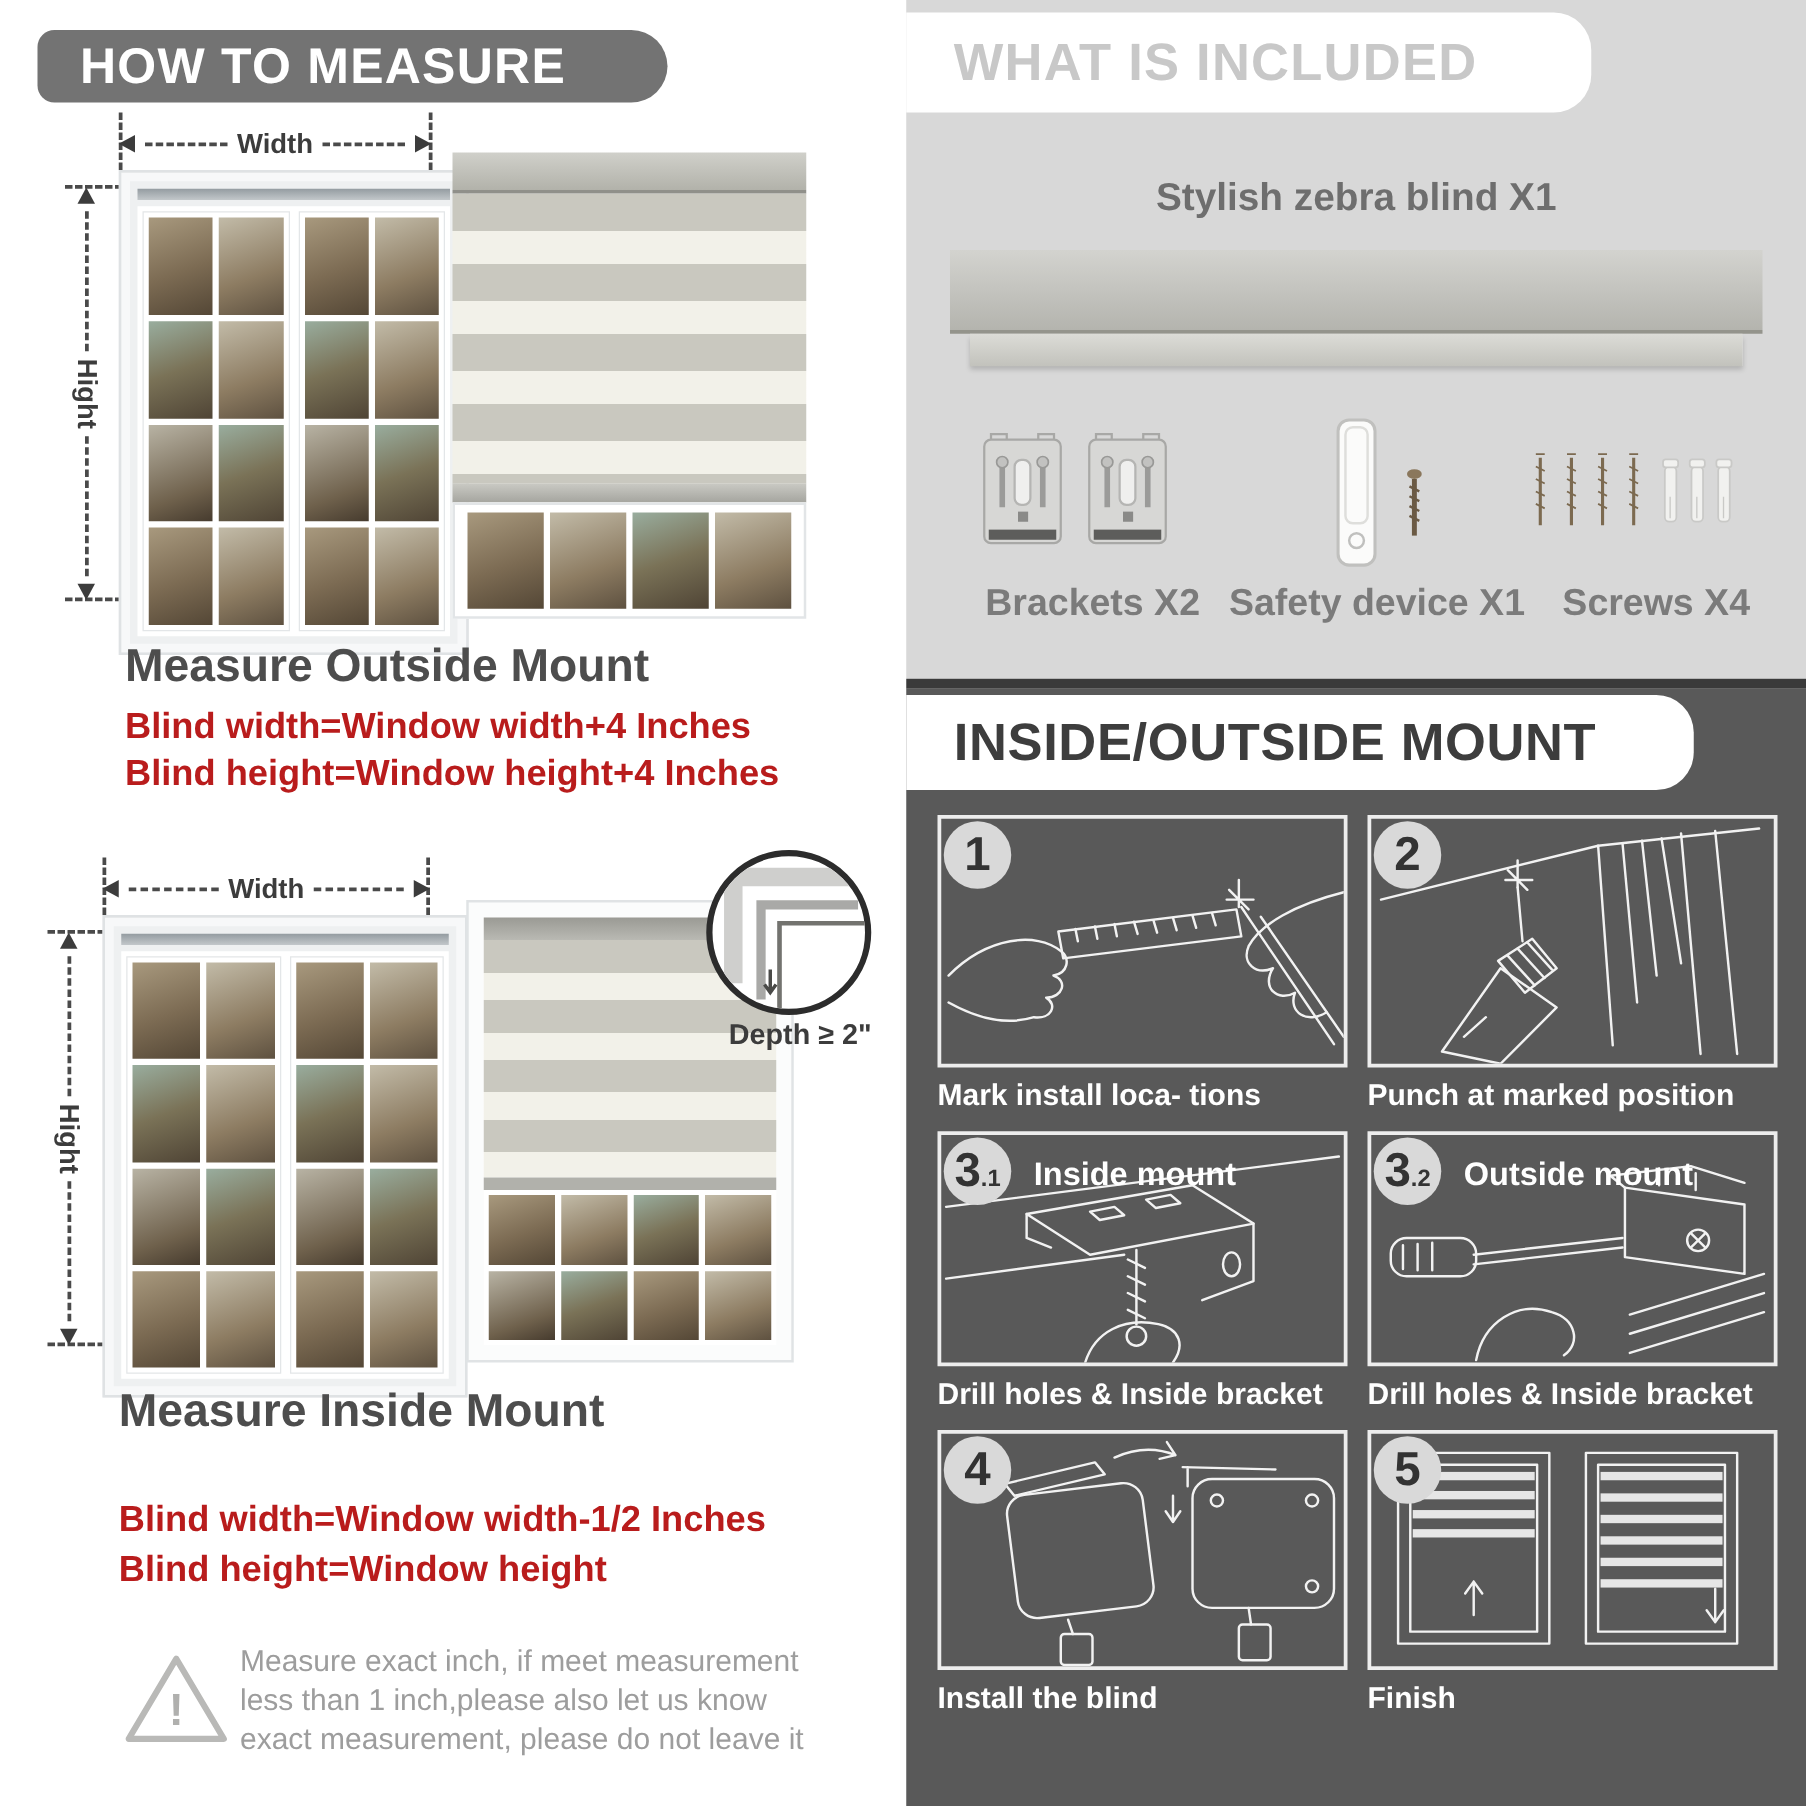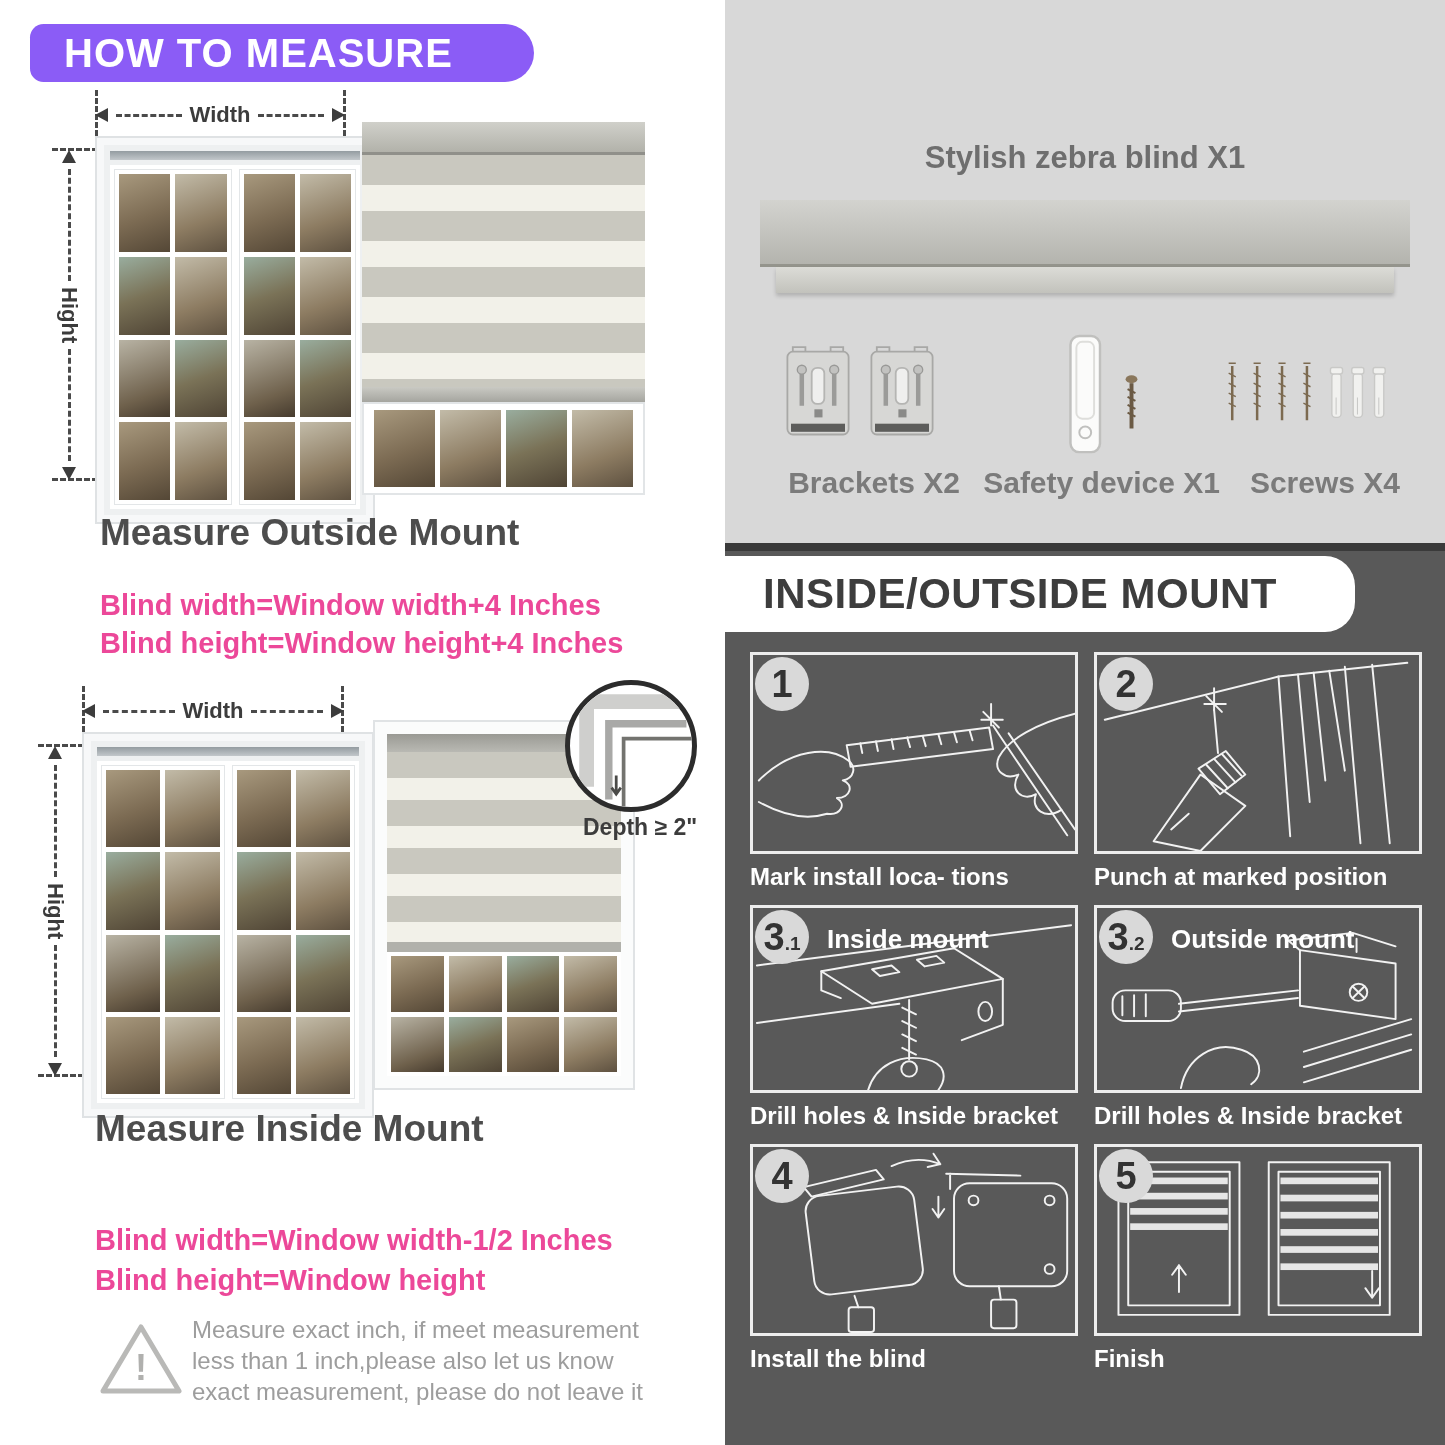--- a/index.html
+++ b/index.html
@@ -1,25 +1,25 @@
 <!DOCTYPE html>
 <html><head>
 <meta charset="utf-8">
 <style>
   html,body{margin:0;padding:0;background:#fff;}
   .canvas{position:relative;width:1445px;height:1445px;overflow:hidden;background:#fff;
           font-family:"Liberation Sans",sans-serif;}
   .abs{position:absolute;}
 
   
-  .lhead{left:30px;top:24px;width:470px;height:58px;background:#8b5cf6;
+  .lhead{left:30px;top:24px;width:470px;height:58px;background:#737373;
          border-radius:14px 30px 30px 14px;color:#fff;font-weight:bold;font-size:40px;
          display:flex;align-items:center;padding-left:34px;letter-spacing:1px;}
   .heading{font-weight:bold;font-size:37px;color:#4d4d4d;}
-  .gline{font-weight:bold;font-size:29px;color:#ec4899;margin-top:24px;}
+  .gline{font-weight:bold;font-size:29px;color:#b91c1c;}
 
   
   .warrow{display:flex;align-items:center;gap:8px;height:26px;}
   .warrow .lbl{font-weight:bold;font-size:22px;color:#3c3c3c;}
   .dashH{flex:1;border-top:3px dashed #4a4a4a;height:0;}
   .tri{width:0;height:0;}
   .triL{border-top:7px solid transparent;border-bottom:7px solid transparent;border-right:13px solid #3c3c3c;}
   .triR{border-top:7px solid transparent;border-bottom:7px solid transparent;border-left:13px solid #3c3c3c;}
   .triU{border-left:7px solid transparent;border-right:7px solid transparent;border-bottom:13px solid #3c3c3c;}
   .triD{border-left:7px solid transparent;border-right:7px solid transparent;border-top:13px solid #3c3c3c;}
@@ -242,20 +242,23 @@
   <div class="abs gline" style="left:95px;top:1240px;">Blind height=Window height</div>
 
   <svg class="abs" style="left:98px;top:1320px;" width="86" height="78" viewBox="0 0 86 78">
     <path d="M43,7 L81,71 L5,71 Z" style="fill:none;stroke:#b9b9b7;stroke-width:5;stroke-linejoin:round"></path>
     <text x="43" y="60" text-anchor="middle" font-size="36" font-weight="bold" fill="#b0b0ae">!</text>
   </svg>
   <div class="abs warntext" style="left:192px;top:1314px;width:480px;">Measure exact inch, if meet measurement less than 1 inch,please also let us know exact measurement, please do not leave it</div>
 
   <div class="abs lightpanel"></div>
 
+  <div class="abs whitebox" style="left:725px;top:10px;width:510px;height:80px;">
+    <span class="incl-title">WHAT IS INCLUDED</span>
+  </div>
 
   <div class="abs prodlabel" style="left:725px;top:140px;width:720px;">Stylish zebra blind X1</div>
 
   <div class="abs" style="left:760px;top:200px;width:650px;">
     <div class="rail1"></div>
     <div class="rail2"></div>
   </div>
 
   <svg class="abs" style="left:782px;top:338px;" width="72" height="112" viewBox="0 0 80 110">
     <rect x="6" y="8" width="68" height="92" rx="6" style="fill:#d7d7d5;stroke:#a8a8a6;stroke-width:2"></rect>

